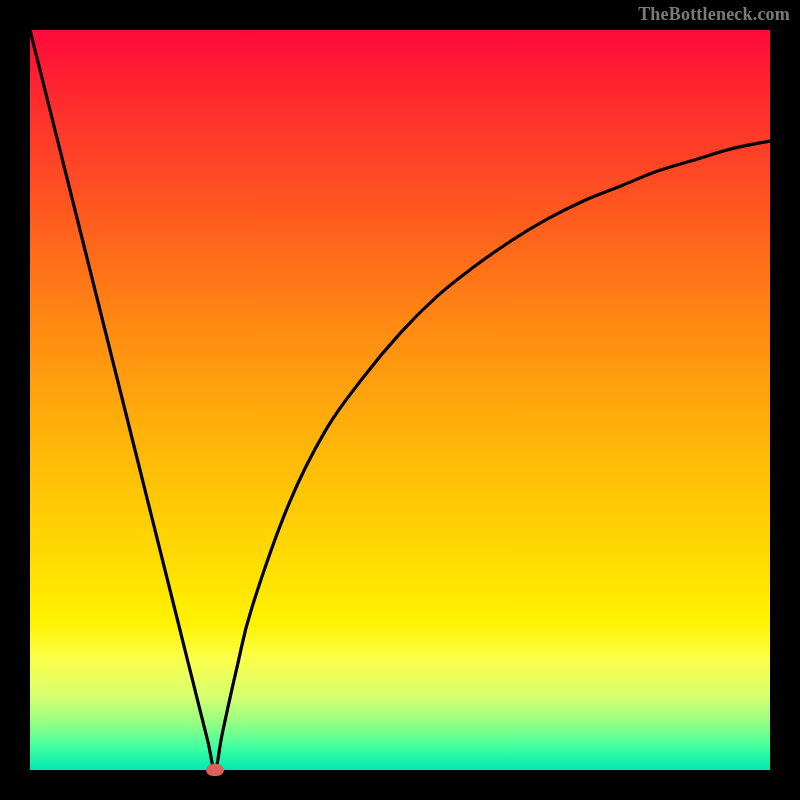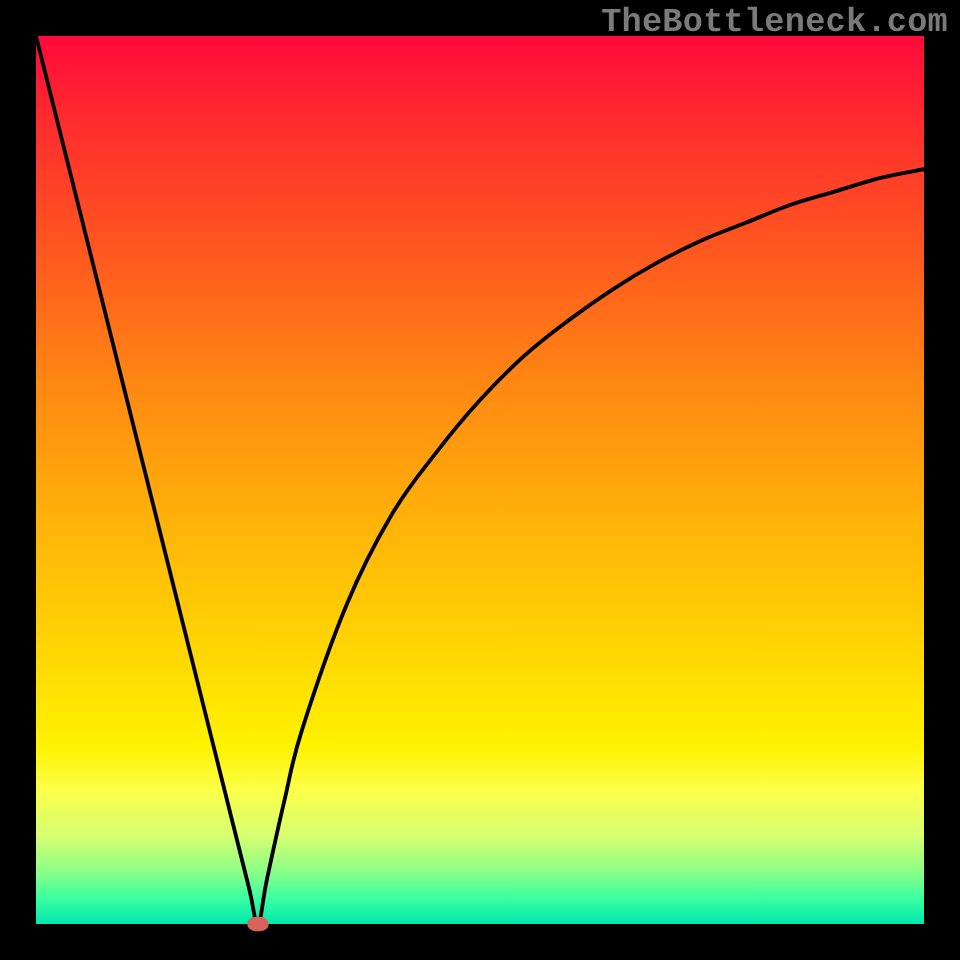--- a/index.html
+++ b/index.html
@@ -36,22 +36,22 @@
       #d7ff70 90%,
       #8dff86 94%,
       #3effa0 97%,
       #00e8b0 100%
     );
   }
   .watermark {
     position: absolute;
     top: 4px;
     right: 10px;
-    font-family: Liberation Mono, monospace;
-    font-size: 28px;
+    font-family: Liberation Serif, serif;
+    font-size: 18px;
     font-weight: 600;
     color: #7a7a7a;
     letter-spacing: 0.2px;
     user-select: none;
   }
   svg.curve {
     position: absolute;
     left: 0;
     top: 0;
     width: 740px;

